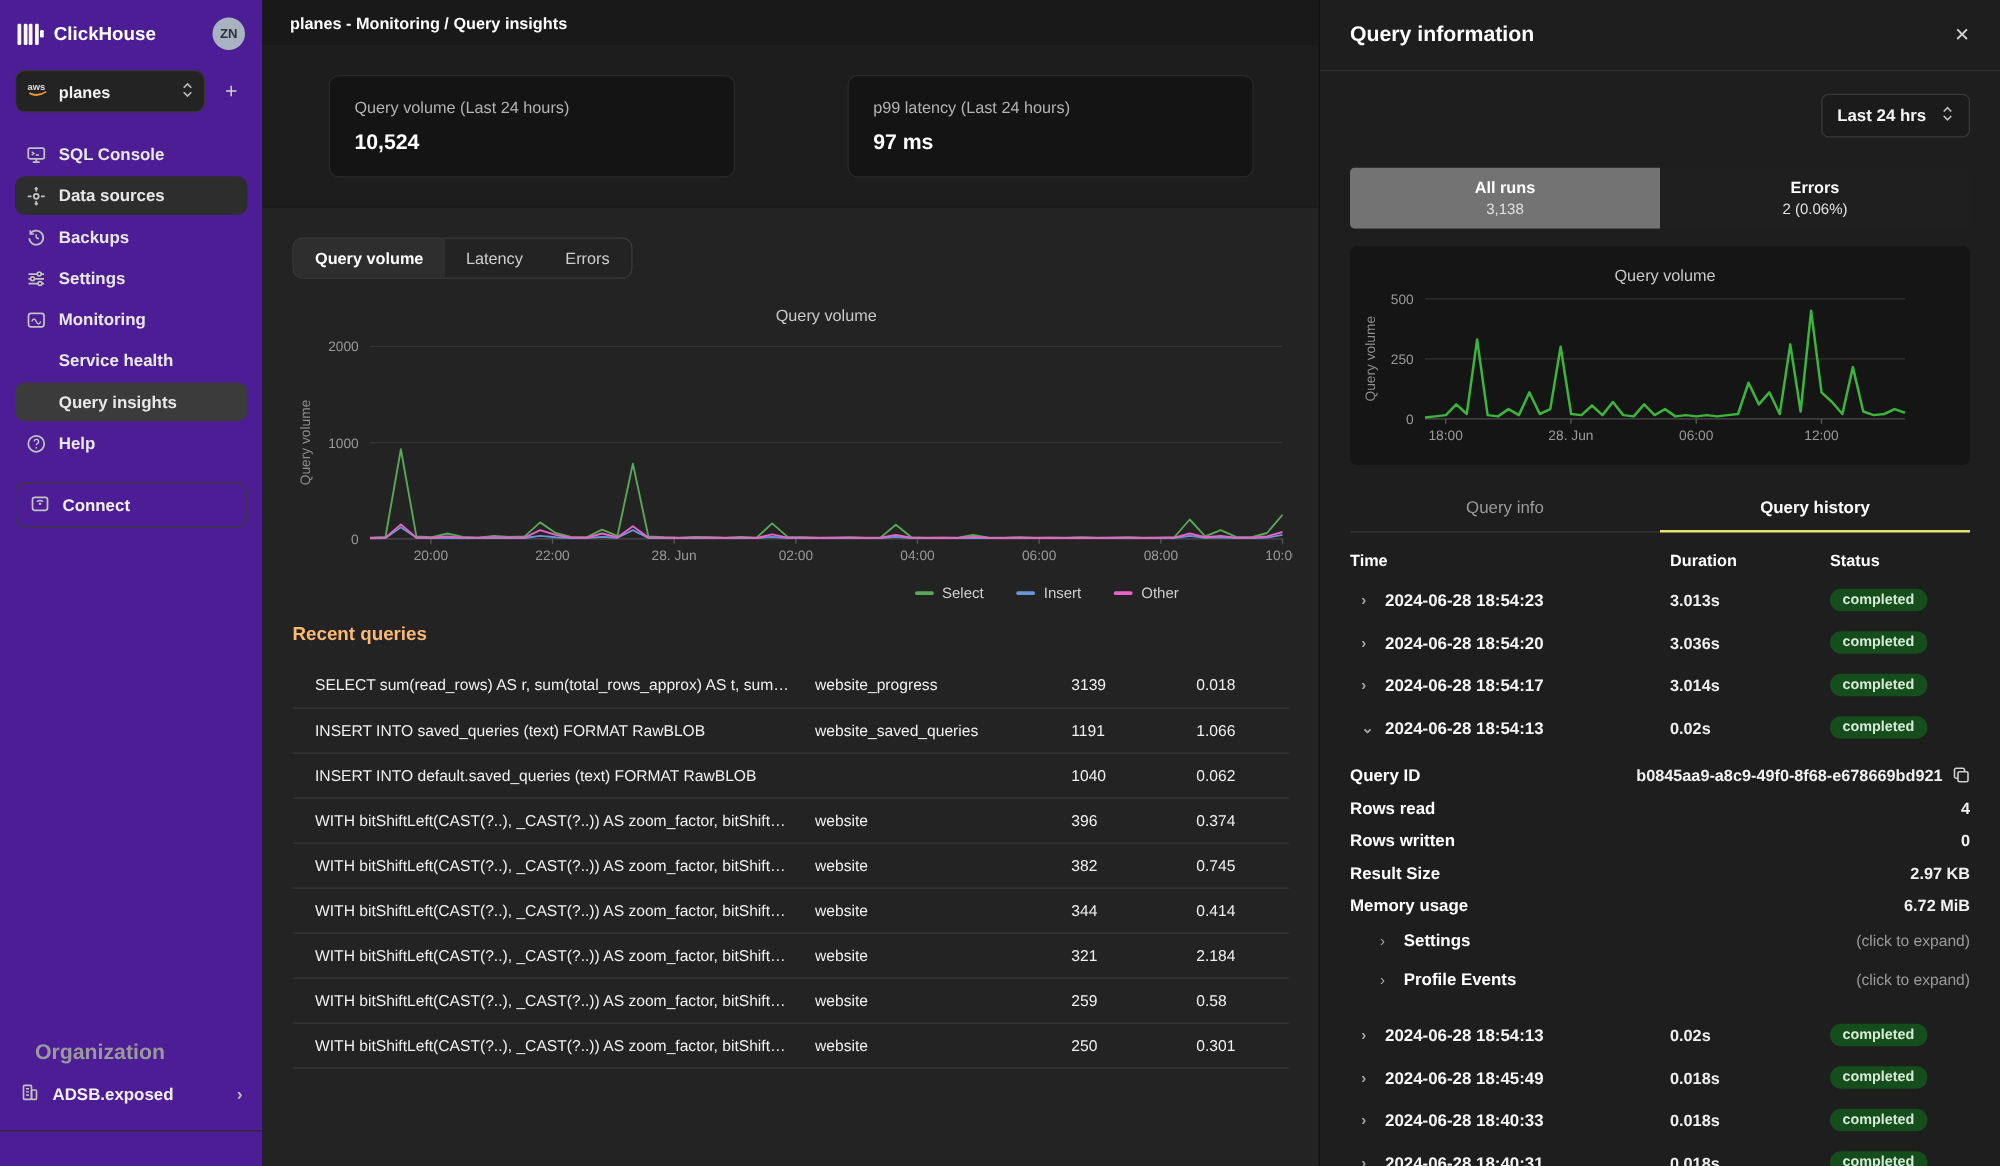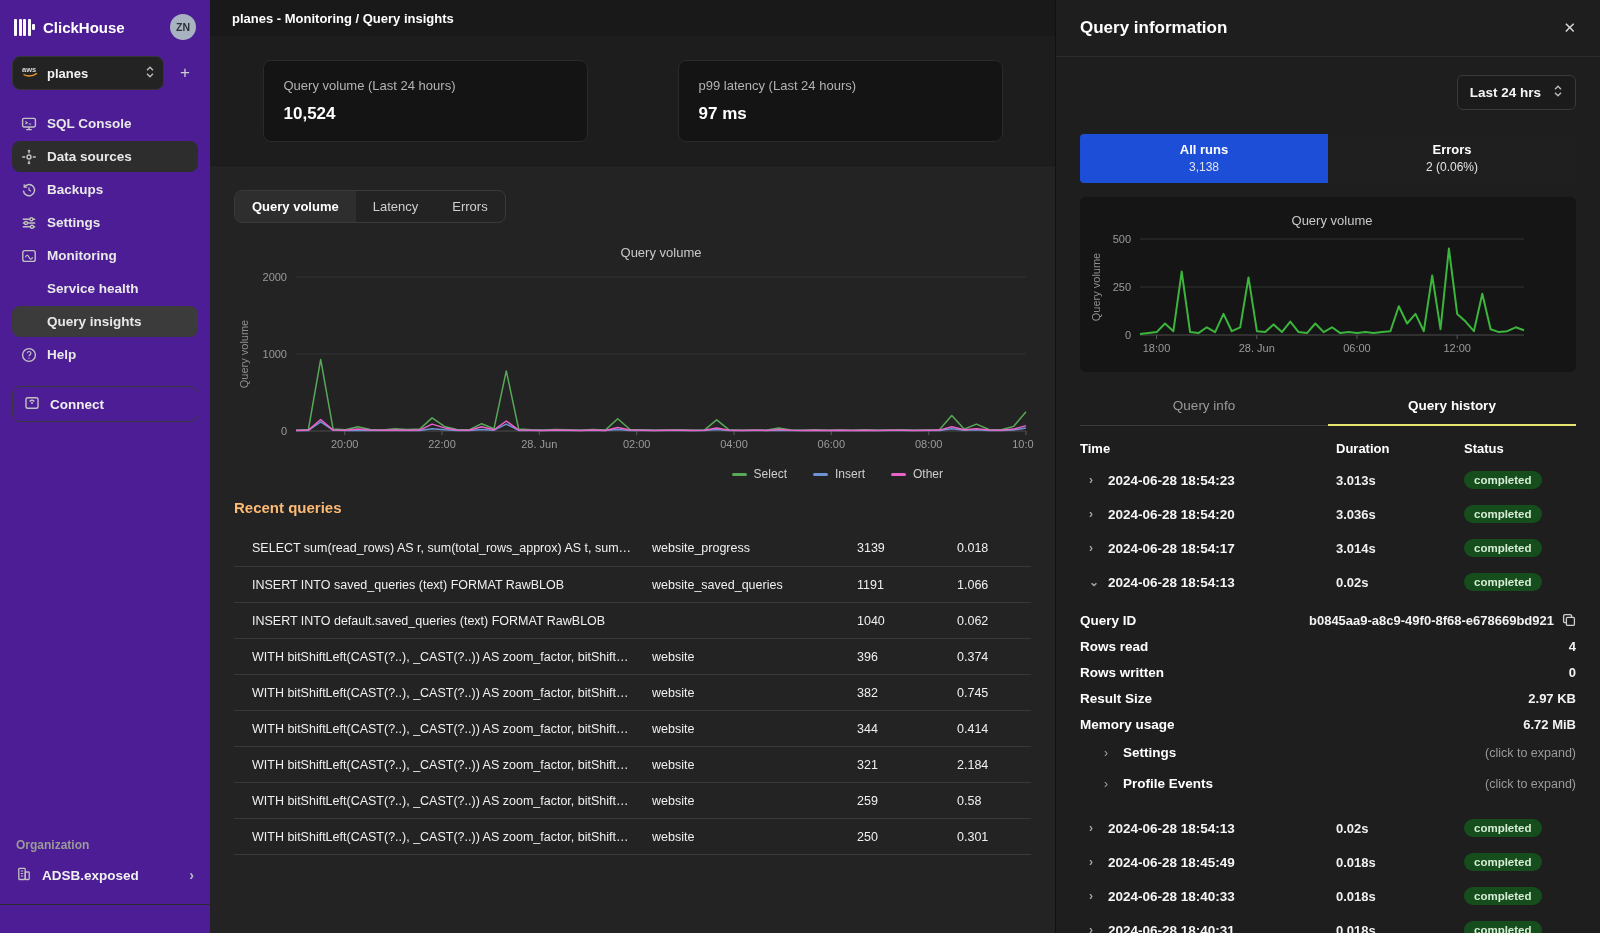--- a/index.html
+++ b/index.html
@@ -26,21 +26,21 @@
   .sb-item { display:flex; align-items:center; gap:10px; height:31px; padding:0 9px; border-radius:8px;
     color:#e8e8e8; font-weight:600; font-size:13.5px; cursor:pointer; }
   .sb-item .ic { width:16px; height:16px; display:flex; align-items:center; justify-content:center; }
   .sb-item.active { background:#2d2d2d; }
   .sb-item.indent { padding-left:35px; font-weight:600; }
   .sb-item.indent.active { background:#3b3b3b; }
   .connect-btn { margin-top:16px; height:36px; border:1px solid #3a3a3a; background:transparent; border-radius:8px;
     color:#f0f0f0; font-weight:600; font-size:13.5px; display:flex; align-items:center; gap:10px;
     padding:0 11px; cursor:pointer; font-family:inherit; }
   .sb-spacer { flex:1; }
-  .org-label { color:#9a9a9a; font-size:12px; font-weight:600; margin:0 4px 10px 4px; }
+  .org-label { color:#9a9a9a; font-size:17px; font-weight:600; margin:0 4px 10px 16px; }
   .org-row { display:flex; align-items:center; gap:10px; padding:0 4px; color:#f0f0f0; font-weight:700;
     font-size:13.5px; cursor:pointer; height:26px; }
   .org-row .chev { margin-left:auto; color:#bbb; font-size:14px; }
   .sb-divider { border:none; border-top:1px solid #2c2c2c; margin:16px -12px 14px -12px; }
   .sb-footer { display:flex; flex-direction:column; gap:4px; }
   .sb-footer .sb-item { height:26px; font-weight:600; }
   .status-dot { width:8px; height:8px; border-radius:50%; }
 
   
   .main { flex:1; display:flex; flex-direction:column; min-width:0; background:#232323; }
@@ -74,21 +74,21 @@
   .panel-header { height:57px; display:flex; align-items:center; justify-content:space-between;
     padding:0 24px; border-bottom:1px solid #2d2d2d; flex-shrink:0; }
   .panel-header h1 { font-size:17px; font-weight:700; color:#fff; }
   .close-btn { color:#d5d5d5; font-size:15px; cursor:pointer; }
   .panel-body { padding:0 24px; overflow:hidden; }
   .range-row { display:flex; justify-content:flex-end; margin:18px 0 24px 0; }
   .range-select { display:flex; align-items:center; gap:12px; background:#1b1b1b; border:1px solid #3a3a3a;
     border-radius:6px; padding:8px 12px; font-weight:600; color:#f5f5f5; font-size:13.5px; cursor:pointer; }
   .segments { display:flex; border-radius:4px; overflow:hidden; margin-bottom:14px; }
   .segment { flex:1; text-align:center; padding:8px 0 9px 0; background:#1f1f1f; cursor:pointer; }
-  .segment.active { background:#1d4ed8; }
+  .segment.active { background:#737373; }
   .segment .s-lbl { font-weight:700; font-size:13px; color:#fff; margin-bottom:3px; }
   .segment .s-val { font-size:12px; color:#e3e3e3; }
   .mini-card { background:#151515; border-radius:6px; padding:12px 8px 8px 8px; margin-bottom:16px; }
   .panel-tabs { display:flex; border-bottom:1px solid #3a3a3a; margin-bottom:4px; }
   .panel-tab { flex:1; text-align:center; padding:10px 0 11px 0; font-size:13.5px; color:#9a9a9a; cursor:pointer;
     border-bottom:2px solid transparent; margin-bottom:-1px; }
   .panel-tab.active { color:#fff; font-weight:700; border-bottom-color:#e3e36e; }
   .hist-head, .hist-row { display:grid; grid-template-columns:1fr 128px 112px; align-items:center; }
   .hist-head { padding:11px 0 7px 0; font-weight:700; font-size:13px; color:#fff; }
   .hist-row { height:34px; cursor:pointer; }

